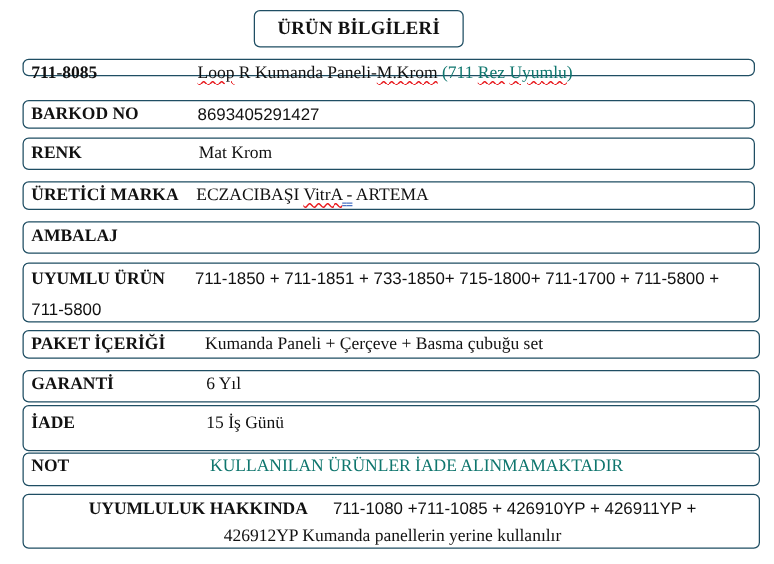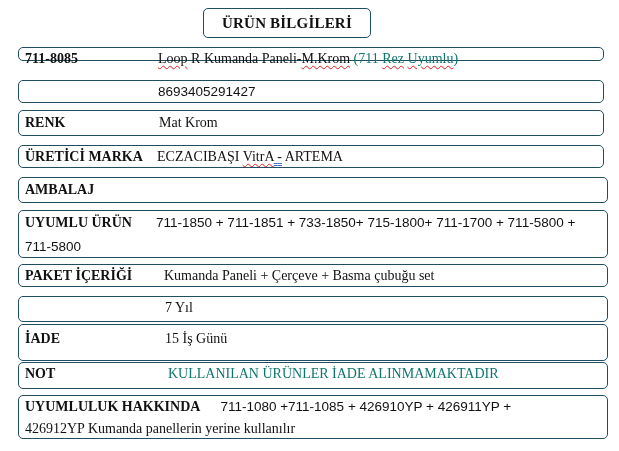--- a/index.html
+++ b/index.html
@@ -81,20 +81,21 @@
 </div>
 
 <div class="box row" style="top:47px; width:586px; height:14px;">
   <span class="label">711-8085</span>
   <span class="value" style="left:139px;">
     <span class="squiggle">Loop</span><span> R Kumanda Paneli-</span><span class="squiggle">M.Krom</span><span class="red"> (711 </span><span class="red squiggle">Rez</span><span class="red"> </span><span class="red squiggle">Uyumlu</span><span class="red">)</span>
   </span>
 </div>
 
 <div class="box row" style="top:80px; width:586px; height:23px;">
+  <span class="label">BARKOD NO</span>
   <span class="value sans" style="left:139px;">8693405291427</span>
 </div>
 
 <div class="box row" style="top:110px; width:586px; height:26px;">
   <span class="label" style="top:1px;">RENK</span>
   <span class="value" style="left:140px; top:1px;">Mat Krom</span>
 </div>
 
 <div class="box row" style="top:145px; width:586px; height:23px;">
   <span class="label">ÜRETİCİ MARKA</span>
@@ -112,30 +113,31 @@
     <span class="label">UYUMLU ÜRÜN</span><span style="display:inline-block; width:24px;"></span><span class="sans">711-1850 + 711-1851 + 733-1850+ 715-1800+ 711-1700 + 711-5800 + 711-5800</span>
   </div>
 </div>
 
 <div class="box row" style="top:264px; width:590px; height:23px;">
   <span class="label">PAKET İÇERİĞİ</span>
   <span class="value" style="left:145px;">Kumanda Paneli + Çerçeve + Basma çubuğu set</span>
 </div>
 
 <div class="box row" style="top:296px; width:590px; height:26px;">
-  <span class="value" style="left:146px; top:0px;">7 Yıl</span>
+  <span class="label" style="top:0px;">GARANTİ</span>
+  <span class="value" style="left:146px; top:0px;">6 Yıl</span>
 </div>
 
 <div class="box row" style="top:324px; width:590px; height:37px;">
   <span class="label" style="top:3px;">İADE</span>
   <span class="value" style="left:146px; top:3px;">15 İş Günü</span>
 </div>
 
 <div class="box row" style="top:362px; width:590px; height:27px;">
   <span class="label" style="top:0px;">NOT</span>
   <span class="value red" style="left:149px; top:0px;">KULLANILAN ÜRÜNLER İADE ALINMAMAKTADIR</span>
 </div>
 
-<div class="box row multi" style="top:395px; width:590px; height:44px;">
+<div class="box row multi" style="top:395px; width:590px; height:44px;text-align:center;">
   <div class="flow" style="line-height:22px;">
     <span class="label">UYUMLULUK HAKKINDA</span><span style="display:inline-block; width:20px;"></span><span class="sans">711-1080 +711-1085 + 426910YP + 426911YP + </span><br><span>426912YP Kumanda panellerin yerine kullanılır</span>
   </div>
 </div>
 
 </body></html>

